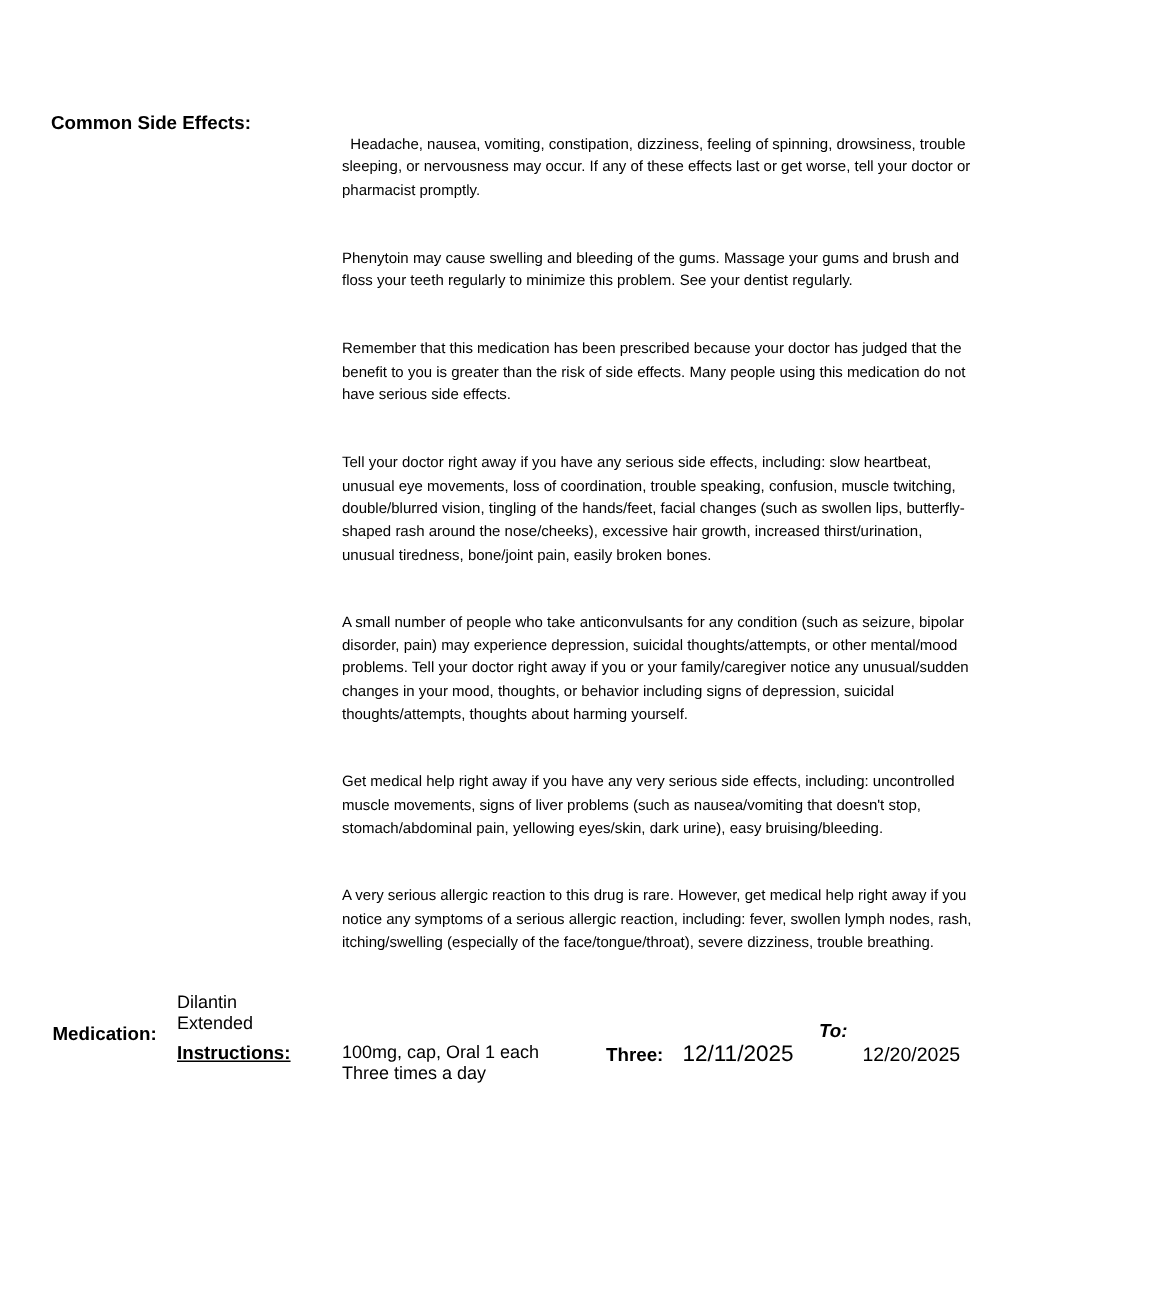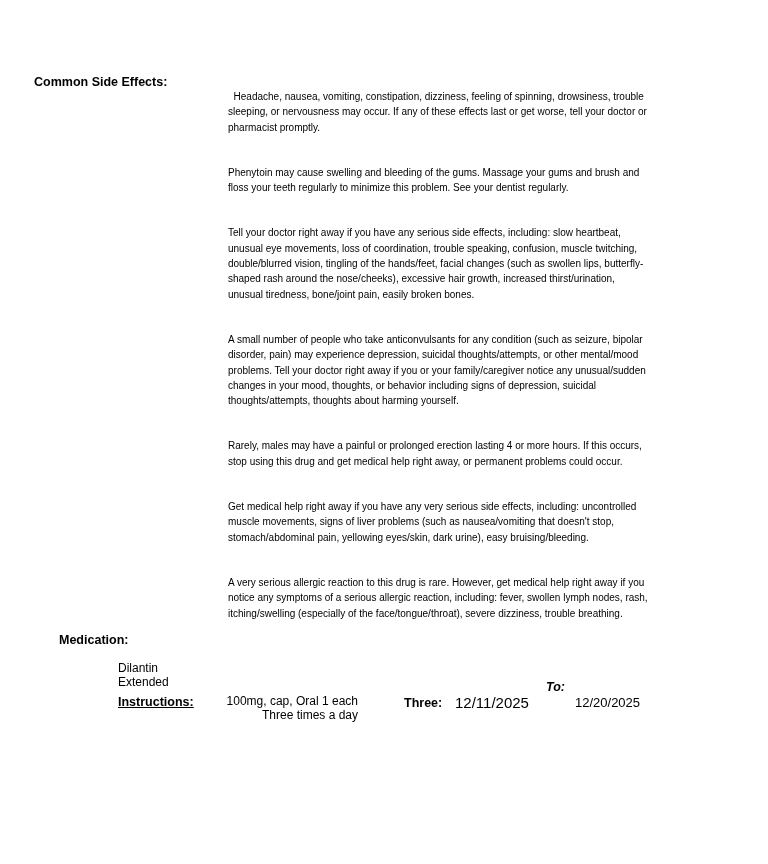--- a/index.html
+++ b/index.html
@@ -30,38 +30,37 @@
   #side-effects-text {
     position: absolute;
     left: 183px;
     top: 44px;
     width: 483px;
     font-size: 10px;
     line-height: 15.3px;
     color: #000000;
   }
   .se-par { white-space: pre-wrap; }
-  #medication-label { left: 5px; top: 603px; margin-left: 24px; }
+  #medication-label { left: 5px; top: 652px; }
   #medication-value {
     position: absolute;
     left: 88px;
     top: 632px;
     width: 80px;
     font-size: 12px;
     line-height: 13.5px;
   }
   #instructions-label { left: 88px; top: 665px; text-decoration: underline; }
   #instructions-value {
     position: absolute;
-    left: 178px;
+    left: 198px;
     top: 665px;
     width: 180px;
     font-size: 12px;
     line-height: 13.5px;
-    text-align: right;
   }
   #from-label { left: 374px; top: 666px; }
   #from-date {
     position: absolute;
     left: 425px;
     top: 666px;
     font-size: 15px;
     line-height: 13.5px;
     white-space: nowrap;
   }
@@ -78,23 +77,23 @@
 </head>
 <body>
 
 <div class="page">
 
   <span class="field-label" id="common-side-effects-label">Common Side Effects:</span>
 
   <div id="side-effects-text">
     <div class="se-par">  Headache, nausea, vomiting, constipation, dizziness, feeling of spinning, drowsiness, trouble sleeping, or nervousness may occur. If any of these effects last or get worse, tell your doctor or pharmacist promptly.</div>
     <div class="se-par">Phenytoin may cause swelling and bleeding of the gums. Massage your gums and brush and floss your teeth regularly to minimize this problem. See your dentist regularly.</div>
+    <div class="se-par">Remember that this medication has been prescribed because your doctor has judged that the benefit to you is greater than the risk of side effects. Many people using this medication do not have serious side effects.</div>
     <div class="se-par">Tell your doctor right away if you have any serious side effects, including: slow heartbeat, unusual eye movements, loss of coordination, trouble speaking, confusion, muscle twitching, double/blurred vision, tingling of the hands/feet, facial changes (such as swollen lips, butterfly-shaped rash around the nose/cheeks), excessive hair growth, increased thirst/urination, unusual tiredness, bone/joint pain, easily broken bones.</div>
     <div class="se-par">A small number of people who take anticonvulsants for any condition (such as seizure, bipolar disorder, pain) may experience depression, suicidal thoughts/attempts, or other mental/mood problems. Tell your doctor right away if you or your family/caregiver notice any unusual/sudden changes in your mood, thoughts, or behavior including signs of depression, suicidal thoughts/attempts, thoughts about harming yourself.</div>
-    <div class="se-par">Rarely, males may have a painful or prolonged erection lasting 4 or more hours. If this occurs, stop using this drug and get medical help right away, or permanent problems could occur.</div>
     <div class="se-par">Get medical help right away if you have any very serious side effects, including: uncontrolled muscle movements, signs of liver problems (such as nausea/vomiting that doesn't stop, stomach/abdominal pain, yellowing eyes/skin, dark urine), easy bruising/bleeding.</div>
     <div class="se-par">A very serious allergic reaction to this drug is rare. However, get medical help right away if you notice any symptoms of a serious allergic reaction, including: fever, swollen lymph nodes, rash, itching/swelling (especially of the face/tongue/throat), severe dizziness, trouble breathing.</div>
   </div>
 
   <span class="field-label" id="medication-label">Medication:</span>
 
   <div id="medication-value">Dilantin Extended</div>
 
   <span class="field-label" id="instructions-label">Instructions:</span>
 

